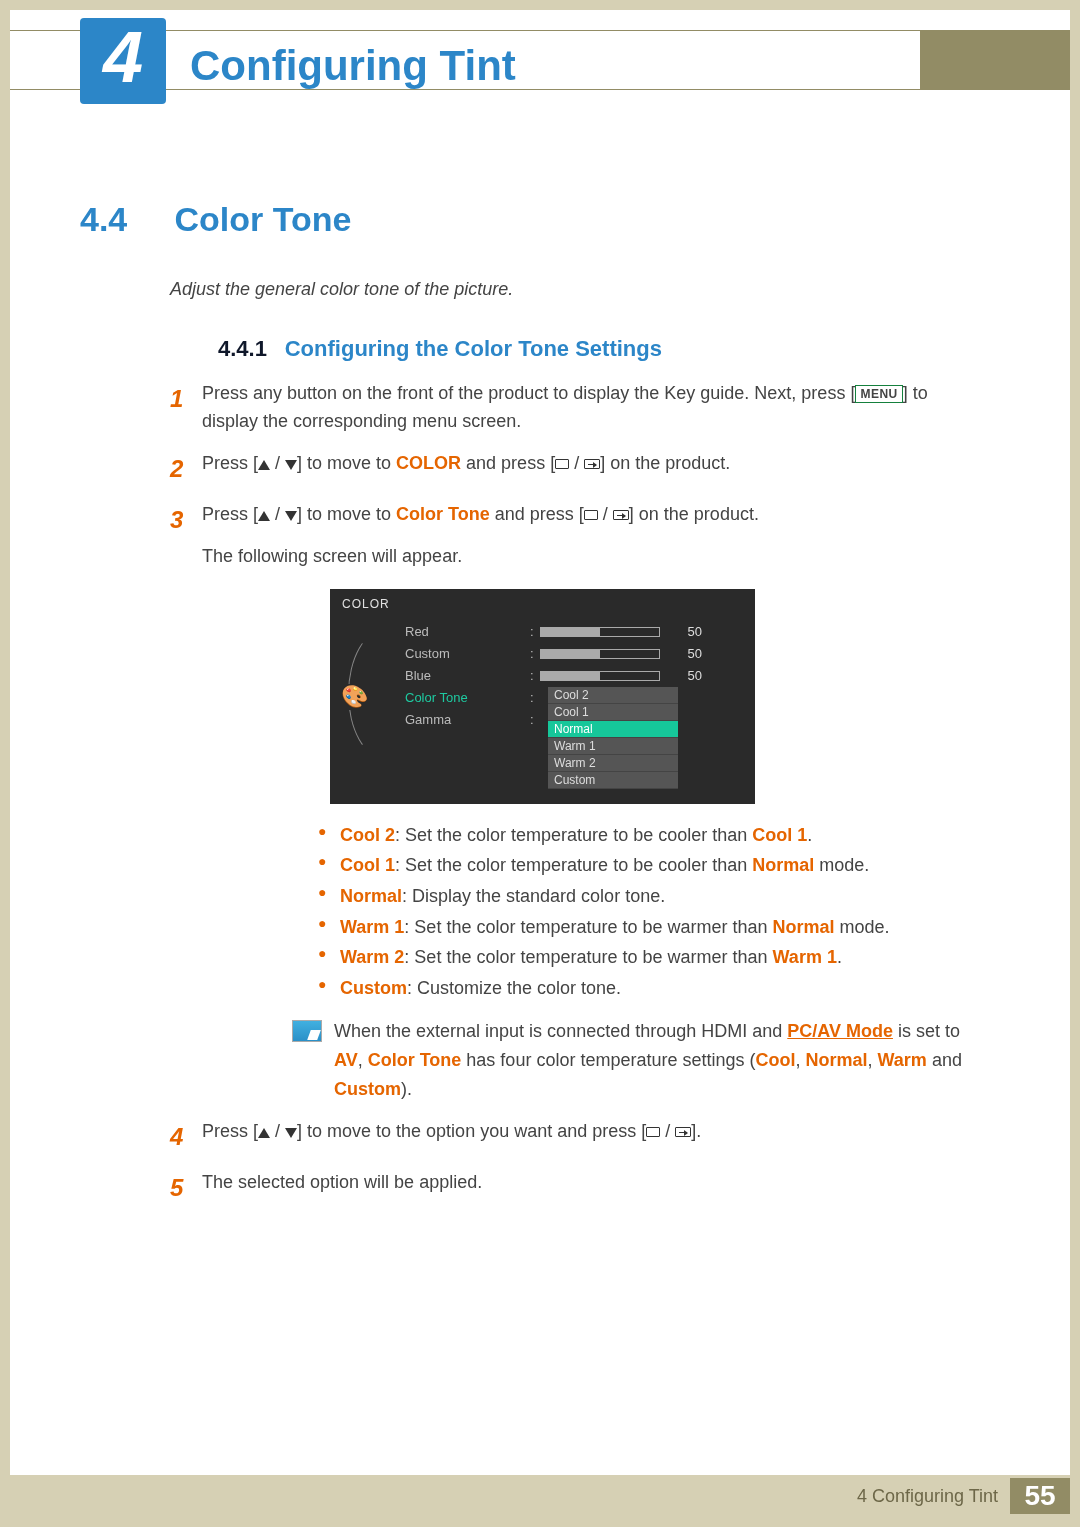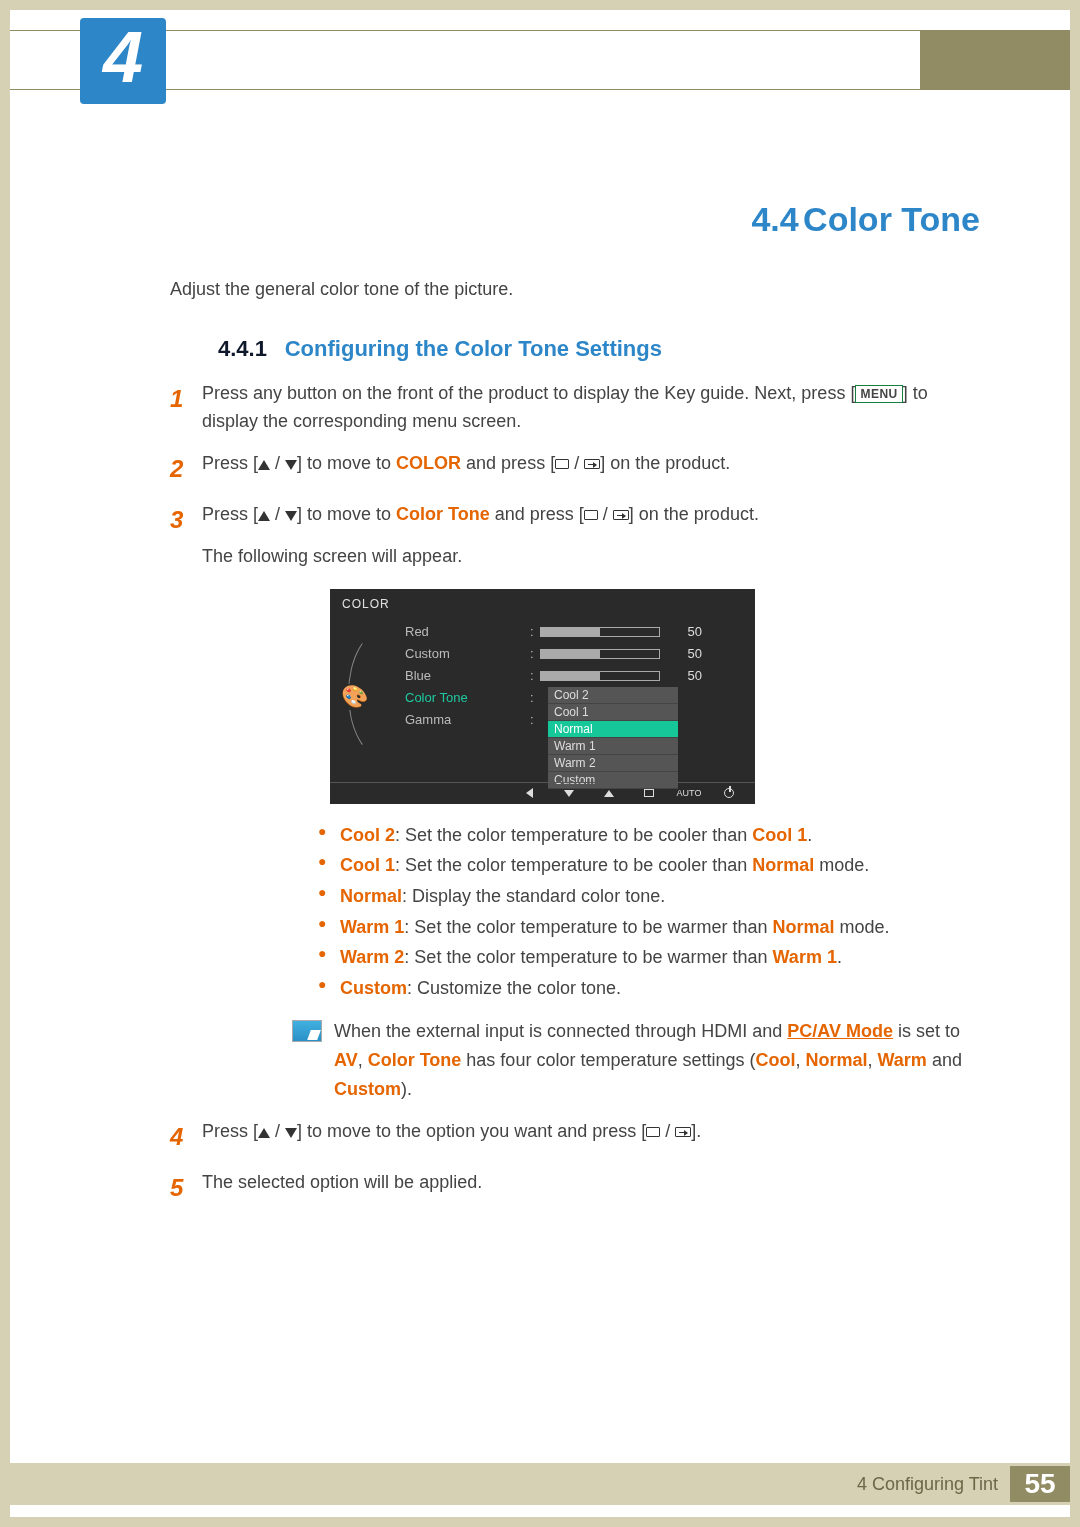--- a/index.html
+++ b/index.html
@@ -10,23 +10,23 @@
   .header-bar { position: absolute; left: 0; top: 20px; width: 1060px; height: 60px; background: #928c65; }
   .header-white { position: absolute; left: 0; top: 21px; width: 910px; height: 58px; background: #fff; }
   .chapter-badge { position: absolute; left: 70px; top: 8px; width: 86px; height: 86px; background: #2c86c8; border-radius: 4px; display:flex; align-items:center; justify-content:center; }
   .chapter-badge span { color:#fff; font-size: 72px; font-weight: bold; font-style: italic; line-height:1; transform:translateY(-4px);}
   .page-title { position:absolute; left: 180px; top: 32px; font-size: 42px; font-weight: bold; color:#2c86c8; }
 
   .content { position:absolute; left: 70px; top: 170px; width: 900px; }
 
   .sec-num { display:inline-block; width:90px; color:#2c86c8; font-size:34px; font-weight:bold; vertical-align:top;}
   .sec-title { display:inline-block; color:#2c86c8; font-size:34px; font-weight:bold; }
-  .section { margin-top: 20px; text-align: right; }
-
-  .intro { margin-left: 90px; margin-top: 40px; font-size: 18px; color:#444; }
+  .section { margin-top: 20px; }
+
+  .intro { margin-left: 90px; margin-top: 40px; font-size: 18px; color:#444;font-style:italic; }
 
   .subsec { margin-left: 90px; margin-top: 36px; }
   .sub-num { color:#0f172a; font-size:22px; font-weight:bold;margin-left:48px; }
   .sub-title { color:#2c86c8; font-size:22px; font-weight:bold; }
 
   .steps { margin-left: 90px; margin-top: 18px; }
   .step { display:flex; margin-top: 14px; font-size:18px; line-height:1.55; color:#444; }
   .step-num { width: 32px; flex:0 0 32px; color:#e56500; font-size:24px; font-style:italic; font-weight:bold; }
   .step-body { flex:1; }
   .menu-box { display:inline-block; border:1px solid #15803d; padding:0 4px; font-size:12px; font-weight:bold; line-height:16px; vertical-align:1px; font-family: Arial; letter-spacing:0.5px;}
@@ -70,35 +70,36 @@
   .bullets { margin-left: 148px; margin-top: 16px; }
   .bullets .b { display:flex; font-size:18px; line-height:1.7; color:#444; }
   .bullets .dot { width:22px; flex:0 0 22px; color:#e56500; font-size:14px; }
 
   .note { margin-left: 122px; margin-top: 14px; display:flex; }
   .note-icon { width:30px; height:22px; flex:0 0 30px; background:linear-gradient(#41b0e0,#2a90c8); border:1px solid #aaa; position:relative; margin-right:12px; margin-top:3px;}
   .note-icon::after{content:"";position:absolute;right:2px;bottom:1px;width:10px;height:10px;background:#fff;transform:skewX(-20deg);}
   .note-body { font-size:18px; line-height:1.6; color:#444; }
 
   
-  .footer { position:absolute; left:0; bottom:12px; width:1060px; height:42px; background:#d6d0b4; display:flex; justify-content:flex-end; align-items:center; }
+  .footer { position:absolute; left:0; bottom:0; width:1060px; height:42px; background:#d6d0b4; display:flex; justify-content:flex-end; align-items:center; }
   .footer .ft-text { color:#6d6748; font-size:18px; margin-right:12px;}
   .footer .ft-num { background:#928c65; color:#fff; width:60px; height:36px; display:flex; align-items:center; justify-content:center; font-size:28px; font-weight:bold;}
 </style>
 </head>
 <body>
 
 <div class="page">
 <div class="inner">
 
   <div class="header-bar"></div>
   <div class="header-white"></div>
   <div class="chapter-badge">
     <span>4</span>
   </div>
+  <div class="page-title">Configuring Tint</div>
 
   <div class="content">
     <div class="section">
       <span class="sec-num">4.4</span>
       <span class="sec-title">Color Tone</span>
     </div>
     <div class="intro">Adjust the general color tone of the picture.</div>
 
     <div class="subsec">
       <span class="sub-num">4.4.1</span>
@@ -162,40 +163,20 @@
               </div>
         </div>
         <div class="osd-list">
           <div>Cool 2</div>
           <div>Cool 1</div>
           <div class="hl">Normal</div>
           <div>Warm 1</div>
           <div>Warm 2</div>
           <div>Custom</div>
         </div>
-        <div class="osd-btm">
-          <div class="osd-btn">
-                <span class="t-left"></span>
-              </div>
-          <div class="osd-btn">
-                <span class="t-down"></span>
-              </div>
-          <div class="osd-btn">
-                <span class="t-up"></span>
-              </div>
-          <div class="osd-btn">
-                <span class="sq"></span>
-              </div>
-          <div class="osd-btn">
-                <span class="osd-auto">AUTO</span>
-              </div>
-          <div class="osd-btn">
-                <span class="pw"></span>
-              </div>
-        </div>
       </div>
 
       <div class="bullets">
         <div class="b">
               <span class="dot">●</span>
               <div><span class="orange">Cool 2</span><span>: Set the color temperature to be cooler than </span><span class="orange">Cool 1</span><span>.</span></div>
             </div>
         <div class="b">
               <span class="dot">●</span>
               <div><span class="orange">Cool 1</span><span>: Set the color temperature to be cooler than </span><span class="orange">Normal</span><span> mode.</span></div>

